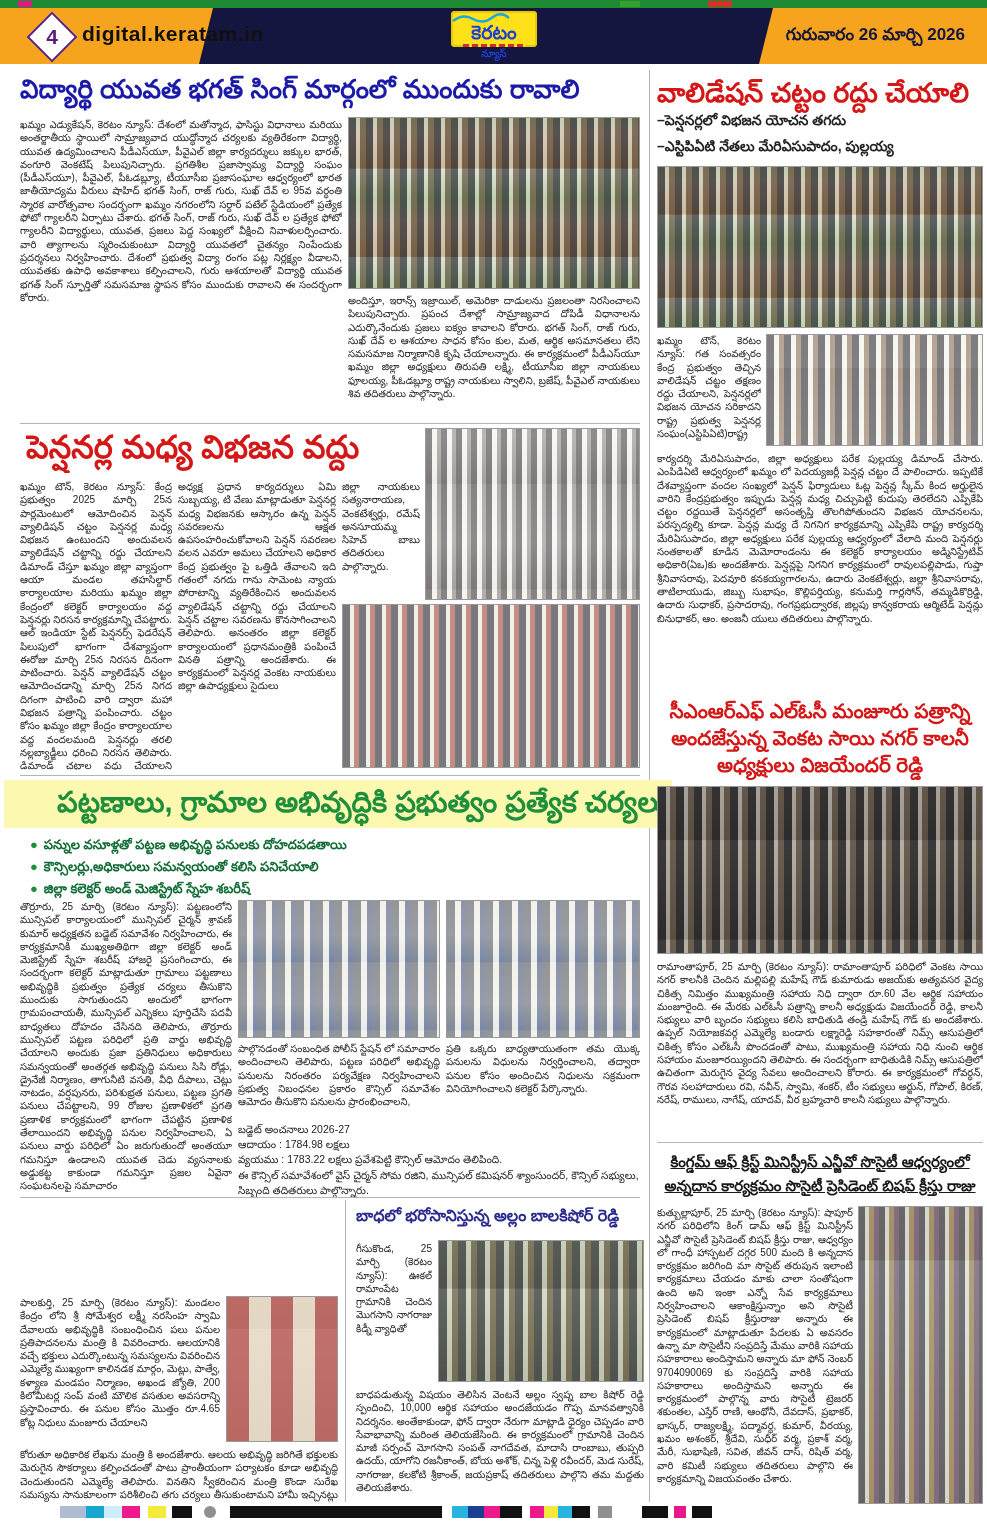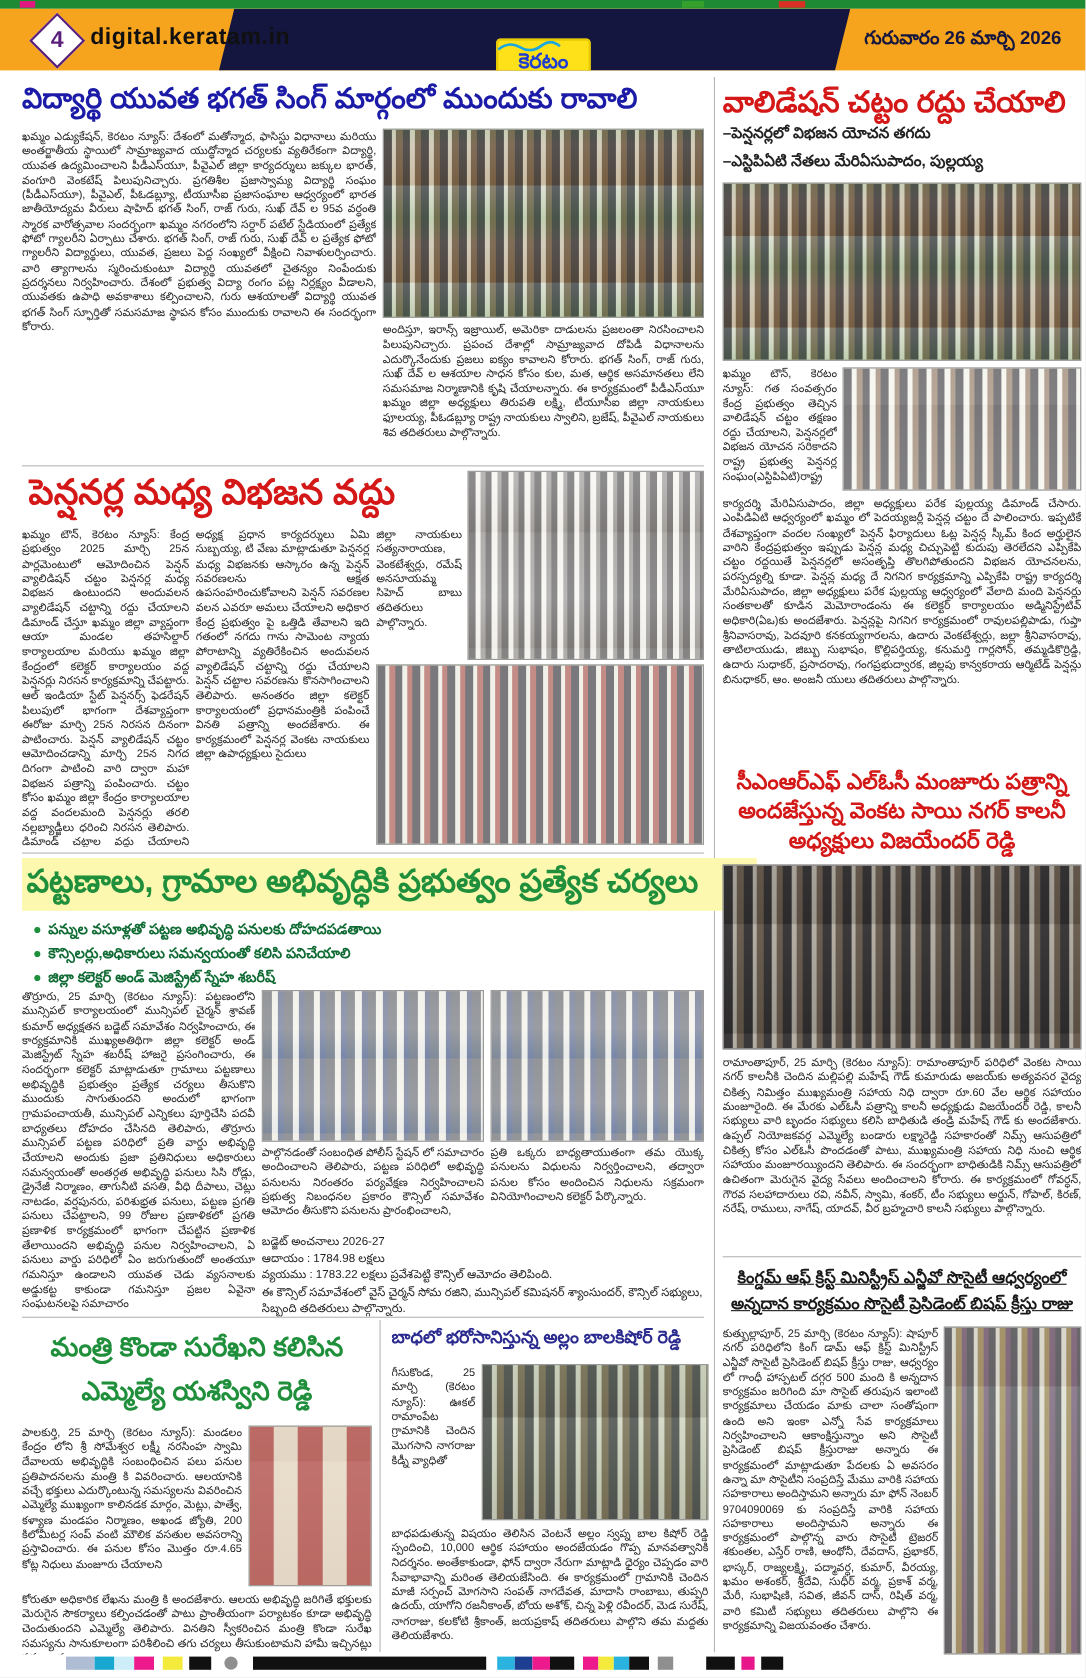--- a/index.html
+++ b/index.html
@@ -7,21 +7,21 @@
         font-family:"Liberation Sans",sans-serif;overflow:hidden;}
   .abs{position:absolute;box-sizing:border-box;}
   
   #topstrip{left:0;top:0;width:987px;height:8px;background:#1f8a34;}
   .regtick{top:1px;height:6px;}
   #hdr{left:0;top:8px;width:987px;height:56px;background:#f6a41e;overflow:hidden;}
   #hdr-navy{position:absolute;left:206px;top:0;width:560px;height:56px;background:#14163f;transform:skewX(-14deg);}
   #pg-diamond{position:absolute;left:34px;top:11px;width:32px;height:32px;background:#fff;border:2px solid #5a1f7a;transform:rotate(45deg);}
   #pg-num{position:absolute;left:34px;top:13px;width:36px;height:32px;color:#5a1f7a;font-weight:bold;font-size:21px;text-align:center;line-height:32px;}
   #site{position:absolute;left:82px;top:14px;font-weight:bold;font-size:21px;color:#101010;letter-spacing:.5px;}
-  #logo{position:absolute;left:451px;top:3px;width:86px;height:36px;background:#ffe11a;border-radius:4px;text-align:center;box-shadow:0 0 0 2px #e6c900 inset;margin-top:24px;}
+  #logo{position:absolute;left:451px;top:3px;width:86px;height:36px;background:#ffe11a;border-radius:4px;text-align:center;box-shadow:0 0 0 2px #e6c900 inset;}
   #logo .wave{display:block;height:10px;margin-top:2px;}
   #logo .t1{display:block;color:#1f3fd0;font-weight:bold;font-size:19px;line-height:20px;}
   #logo .t2{display:block;color:#1f3fd0;font-weight:bold;font-size:10px;line-height:11px;}
   #logo .rl{display:block;height:3px;margin:1px 12px;background:repeating-linear-gradient(90deg,#d42a2a 0 6px,#ffe11a 6px 9px);}
   #hdate{position:absolute;right:22px;top:17px;color:#14163f;font-weight:bold;font-size:17px;}
   
   .bt{font-size:10px;line-height:1.33;text-align:justify;color:#1c1c1c;overflow:hidden;}
   .hl{font-weight:bold;overflow:hidden;white-space:nowrap;}
   .vline{width:1px;background:#b5b5b5;}
   .hline{height:1px;background:#b5b5b5;}
@@ -93,44 +93,40 @@
   <div class="abs hline" style="left:20px;top:423px;width:620px;"></div>
 
   <div class="abs hl h-red" style="left:26px;top:429px;width:396px;height:44px;font-size:32px;">పెన్షనర్ల మధ్య విభజన వద్దు</div>
   <div class="abs ph ph-hall" style="left:425px;top:428px;width:215px;height:172px;"></div>
   <div class="abs bt" style="left:20px;top:480px;width:152px;height:290px;">ఖమ్మం టౌన్, కెరటం న్యూస్: కేంద్ర ప్రభుత్వం 2025 మార్చి 25న పార్లమెంటులో ఆమోదించిన పెన్షన్ వ్యాలిడిషన్ చట్టం పెన్షనర్ల మధ్య విభజన ఉంటుందని అందువలన వ్యాలిడేషన్ చట్టాన్ని రద్దు చేయాలని డిమాండ్ చేస్తూ ఖమ్మం జిల్లా వ్యాప్తంగా ఆయా మండల తహసిల్దార్ కార్యాలయాల మరియు ఖమ్మం జిల్లా కేంద్రంలో కలెక్టర్ కార్యాలయం వద్ద పెన్షనర్లు నిరసన కార్యక్రమాన్ని చేపట్టారు. ఆల్ ఇండియా స్టేట్ పెన్షనర్స్ ఫెడరేషన్ పిలుపులో భాగంగా దేశవ్యాప్తంగా ఈరోజు మార్చి 25న నిరసన దినంగా పాటించారు. పెన్షన్ వ్యాలిడేషన్ చట్టం ఆమోదించడాన్ని మార్చి 25న నిగద దిగంగా పాటించి వారి ద్వారా మహా విభజన పత్రాన్ని పంపించారు. చట్టం కోసం ఖమ్మం జిల్లా కేంద్రం కార్యాలయాల వద్ద వందలమంది పెన్షనర్లు తరలి నల్లబ్యాడ్జీలు ధరించి నిరసన తెలిపారు. డిమాండ్ చట్టాల వద్దు చేయాలని పెన్షనర్ల వద్ద విభజన వద్దని పెన్షన్ హక్కుల రక్షణ కోసం కలెక్టర్ కార్యాలయం ముందు నిరసన ర్యాలీ చేపట్టారు.</div>
   <div class="abs bt" style="left:178px;top:480px;width:158px;height:290px;">అధ్యక్ష ప్రధాన కార్యదర్శులు ఏమి సుబ్బయ్య, టి వేణు మాట్లాడుతూ పెన్షనర్ల మధ్య విభజనకు ఆస్కారం ఉన్న పెన్షన్ సవరణలను ఆక్షత ఉపసంహరించుకోవాలని పెన్షన్ సవరణల వలన ఎవరూ అమలు చేయాలని అధికార కేంద్ర ప్రభుత్వం పై ఒత్తిడి తేవాలని ఇది గతంలో నగదు గాను సామెంట న్యాయ పోరాటాన్ని వ్యతిరేకించిన అందువలన వ్యాలిడేషన్ చట్టాన్ని రద్దు చేయాలని పెన్షన్ చట్టాల సవరణను కొనసాగించాలని తెలిపారు. అనంతరం జిల్లా కలెక్టర్ కార్యాలయంలో ప్రధానమంత్రికి పంపించే వినతి పత్రాన్ని అందజేశారు. ఈ కార్యక్రమంలో పెన్షనర్ల వెంకట నాయకులు జిల్లా ఉపాధ్యక్షులు సైదులు</div>
   <div class="abs bt" style="left:342px;top:480px;width:78px;height:118px;">జిల్లా నాయకులు సత్యనారాయణ, వెంకటేశ్వర్లు, రమేష్ అనసూయమ్మ సిహెచ్ బాబు తదితరులు పాల్గొన్నారు.</div>
   <div class="abs ph ph-banner" style="left:342px;top:604px;width:298px;height:164px;"></div>
   <div class="abs hline" style="left:20px;top:775px;width:620px;"></div>
 
-  <div class="abs" id="yellowband" style="left:20px;top:780px;width:668px;height:48px;">
+  <div class="abs" id="yellowband" style="left:4px;top:780px;width:668px;height:48px;text-align:right;">
     <div class="hl h-green" style="font-size:29px;padding:6px 4px;">పట్టణాలు, గ్రామాల అభివృద్ధికి ప్రభుత్వం ప్రత్యేక చర్యలు</div>
   </div>
   <div class="abs bullet" style="left:30px;top:856px;width:600px;"><span class="dot">●</span><span>కౌన్సిలర్లు,అధికారులు సమన్వయంతో కలిసి పనిచేయాలి</span></div>
   <div class="abs bullet" style="left:30px;top:834px;width:600px;"><span class="dot">●</span><span>పన్నుల వసూళ్లతో పట్టణ అభివృద్ధి పనులకు దోహదపడతాయి</span></div>
   <div class="abs bullet" style="left:30px;top:878px;width:600px;"><span class="dot">●</span><span>జిల్లా కలెక్టర్ అండ్ మెజిస్ట్రేట్ స్నేహ శబరీష్</span></div>
   <div class="abs bt" style="left:20px;top:900px;width:212px;height:292px;">తొర్రూరు, 25 మార్చి (కెరటం న్యూస్): పట్టణంలోని మున్సిపల్ కార్యాలయంలో మున్సిపల్ చైర్మన్ శ్రావణ్ కుమార్ అధ్యక్షతన బడ్జెట్ సమావేశం నిర్వహించారు, ఈ కార్యక్రమానికి ముఖ్యఅతిథిగా జిల్లా కలెక్టర్ అండ్ మెజిస్ట్రేట్ స్నేహ శబరీష్ హాజరై ప్రసంగించారు, ఈ సందర్భంగా కలెక్టర్ మాట్లాడుతూ గ్రామాలు పట్టణాలు అభివృద్ధికి ప్రభుత్వం ప్రత్యేక చర్యలు తీసుకొని ముందుకు సాగుతుందని అందులో భాగంగా గ్రామపంచాయతీ, మున్సిపల్ ఎన్నికలు పూర్తిచేసి పదవీ బాధ్యతలు దోహదం చేసినది తెలిపారు, తొర్రూరు మున్సిపల్ పట్టణ పరిధిలో ప్రతి వార్డు అభివృద్ధి చేయాలని అందుకు ప్రజా ప్రతినిధులు అధికారులు సమన్వయంతో అంతర్గత అభివృద్ధి పనులు సిసి రోడ్లు, డ్రైనేజీ నిర్మాణం, తాగునీటి వసతి, వీధి దీపాలు, చెట్లు నాటడం, వర్షపునరు, పరిశుభ్రత పనులు, పట్టణ ప్రగతి పనులు చేపట్టాలని, 99 రోజుల ప్రణాళికలో ప్రగతి ప్రణాళిక కార్యక్రమంలో భాగంగా చేపట్టిన ప్రణాళిక తేలాయిందని అభివృద్ధి పనుల నిర్వహించాలని, ఏ పనులు వార్డు పరిధిలో ఏం జరుగుతుందో అంతయూ గమనిస్తూ ఉండాలని యువత చెడు వ్యసనాలకు అడ్డుకట్ట కాకుండా గమనిస్తూ ప్రజల ఏవైనా సంఘటనలపై సమాచారం</div>
   <div class="abs ph ph-room" style="left:238px;top:900px;width:202px;height:138px;"></div>
   <div class="abs ph ph-room" style="left:446px;top:900px;width:194px;height:138px;"></div>
   <div class="abs bt" style="left:238px;top:1042px;width:202px;height:76px;">పాల్గొనడంతో సంబంధిత పోలీస్ స్టేషన్ లో సమాచారం అందించాలని తెలిపారు, పట్టణ పరిధిలో అభివృద్ధి పనులను నిరంతరం పర్యవేక్షణ నిర్వహించాలని ప్రభుత్వ నిబంధనల ప్రకారం కౌన్సిల్ సమావేశం ఆమోదం తీసుకొని పనులను ప్రారంభించాలని,</div>
   <div class="abs bt" style="left:446px;top:1042px;width:194px;height:76px;">ప్రతి ఒక్కరు బాధ్యతాయుతంగా తమ యొక్క పనులను విధులను నిర్వర్తించాలని, తద్వారా పనుల కోసం అందించిన నిధులను సక్రమంగా వినియోగించాలని కలెక్టర్ పేర్కొన్నారు.</div>
   <div class="abs budget" style="left:238px;top:1122px;width:402px;height:70px;">
     <div>బడ్జెట్ అంచనాలు 2026-27</div>
     <div>ఆదాయం : 1784.98 లక్షలు</div>
     <div>వ్యయము : 1783.22 లక్షలు ప్రవేశపెట్టి కౌన్సిల్ ఆమోదం తెలిపింది.</div>
     <div>ఈ కౌన్సిల్ సమావేశంలో వైస్ చైర్మన్ సోమ రజిని, మున్సిపల్ కమిషనర్ శ్యాంసుందర్, కౌన్సిల్ సభ్యులు, సిబ్బంది తదితరులు పాల్గొన్నారు.</div>
   </div>
   <div class="abs hline" style="left:20px;top:1197px;width:620px;"></div>
   <div class="abs vline" style="left:345px;top:1200px;height:302px;"></div>
 
-  <div class="abs hl h-green" style="left:20px;top:1206px;width:318px;font-size:24px;text-align:center;white-space:normal;height:82px;line-height:40px;">
-    <span>మంత్రి కొండా సురేఖని కలిసిన</span><br>
-    <span>ఎమ్మెల్యే యశస్విని రెడ్డి</span>
-  </div>
   <div class="abs bt" style="left:20px;top:1296px;width:200px;height:148px;">పాలకుర్తి, 25 మార్చి (కెరటం న్యూస్): మండలం కేంద్రం లోని శ్రీ సోమేశ్వర లక్ష్మీ నరసింహ స్వామి దేవాలయ అభివృద్ధికి సంబంధించిన పలు పనుల ప్రతిపాదనలను మంత్రి కి వివరించారు. ఆలయానికి వచ్చే భక్తులు ఎదుర్కొంటున్న సమస్యలను వివరించిన ఎమ్మెల్యే ముఖ్యంగా కాలినడక మార్గం, మెట్లు, పాత్వే, కళ్యాణ మండపం నిర్మాణం, అఖండ జ్యోతి, 200 కిలోమీటర్ల సంప్ వంటి మౌలిక వసతుల అవసరాన్ని ప్రస్తావించారు. ఈ పనుల కోసం మొత్తం రూ.4.65 కోట్ల నిధులు మంజూరు చేయాలని</div>
   <div class="abs ph ph-portrait" style="left:226px;top:1296px;width:112px;height:146px;"></div>
   <div class="abs bt" style="left:20px;top:1448px;width:318px;height:56px;">కోరుతూ అధికారిక లేఖను మంత్రి కి అందజేశారు. ఆలయ అభివృద్ధి జరిగితే భక్తులకు మెరుగైన సౌకర్యాలు కల్పించడంతో పాటు ప్రాంతీయంగా పర్యాటకం కూడా అభివృద్ధి చెందుతుందని ఎమ్మెల్యే తెలిపారు. వినతిని స్వీకరించిన మంత్రి కొండా సురేఖ సమస్యను సానుకూలంగా పరిశీలించి తగు చర్యలు తీసుకుంటామని హామీ ఇచ్చినట్లు సమాచారం.</div>
 
   <div class="abs hl h-navy" style="left:356px;top:1207px;width:288px;font-size:16px;">బాధలో భరోసానిస్తున్న అల్లం బాలకిషోర్ రెడ్డి</div>
   <div class="abs bt" style="left:356px;top:1242px;width:76px;height:142px;">గీసుకొండ, 25 మార్చి (కెరటం న్యూస్): ఊకల్ రామాంపేట గ్రామానికి చెందిన మొగసాని నాగరాజు కిడ్నీ వ్యాధితో</div>
   <div class="abs ph ph-street" style="left:438px;top:1240px;width:206px;height:142px;"></div>
   <div class="abs bt" style="left:356px;top:1388px;width:288px;height:116px;">బాధపడుతున్న విషయం తెలిసిన వెంటనే అల్లం స్వప్న బాల కిషోర్ రెడ్డి స్పందించి, 10,000 ఆర్థిక సహాయం అందజేయడం గొప్ప మానవత్వానికి నిదర్శనం. అంతేకాకుండా, ఫోన్ ద్వారా నేరుగా మాట్లాడి ధైర్యం చెప్పడం వారి సేవాభావాన్ని మరింత తెలియజేసింది. ఈ కార్యక్రమంలో గ్రామానికి చెందిన మాజీ సర్పంచ్ మోగసాని సంపత్ నాగదేవత, మాదాసి రాంబాబు, తుప్పరి ఉదయ్, యాగోని రజనీకాంత్, బోయ అశోక్, చిన్న పెళ్లి రవీందర్, మెడ సురేష్, నాగరాజు, కలకోటి శ్రీకాంత్, జయప్రకాష్ తదితరులు పాల్గొని తమ మద్దతు తెలియజేశారు.</div>
 
   <div class="abs hl h-red" style="left:657px;top:78px;width:326px;font-size:27px;">వాలిడేషన్ చట్టం రద్దు చేయాలి</div>

